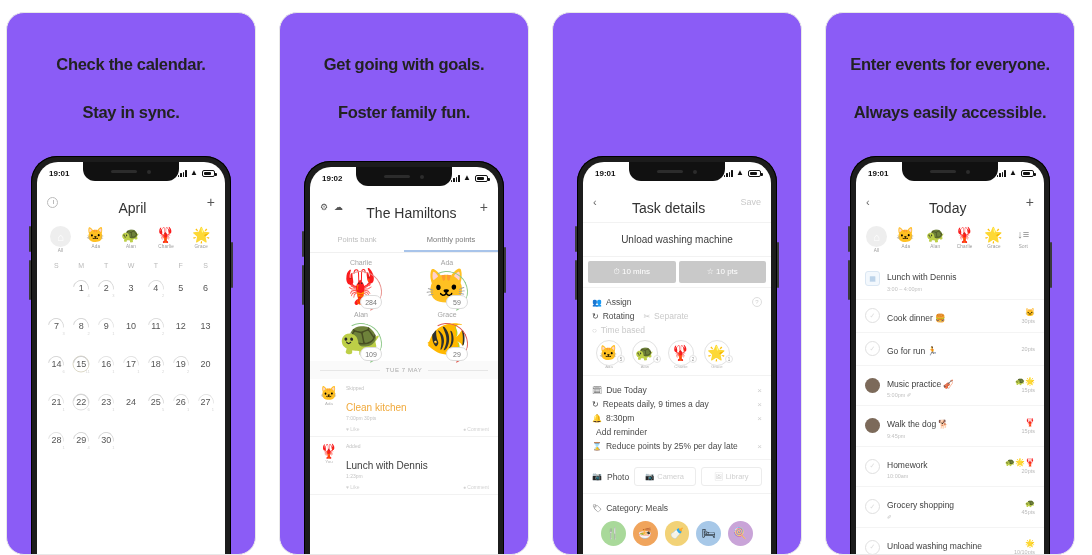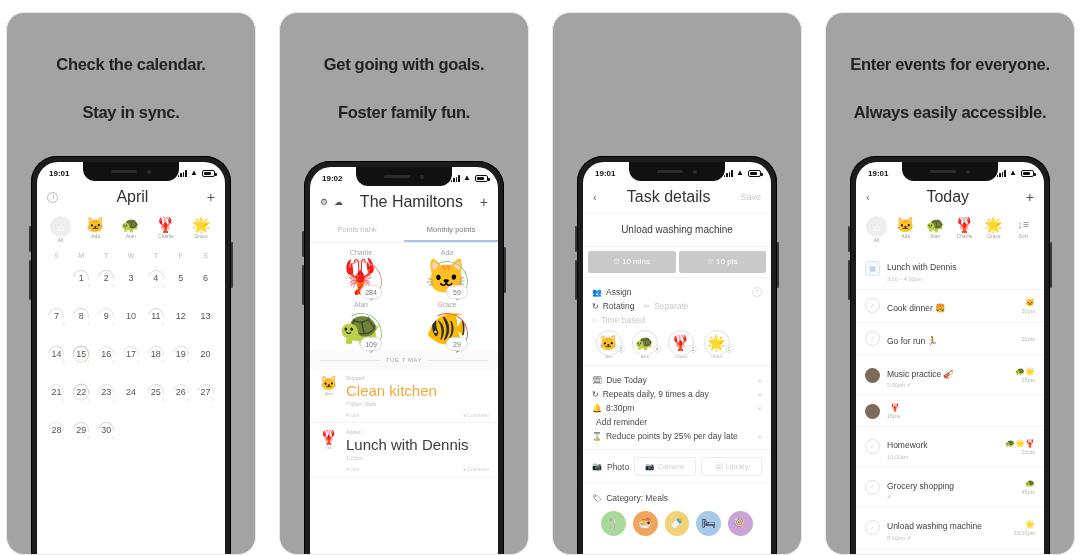--- a/index.html
+++ b/index.html
@@ -8,21 +8,21 @@
     background: #ffffff;
     font-family: "Liberation Sans", sans-serif;
     overflow: hidden;
   }
   .stage { position: relative; width: 1092px; height: 555px; display: flex; gap: 23px; padding-left: 6px; }
 
   .panel {
     position: relative;
     width: 250px; height: 543px;
     margin-top: 12px;
-    background: #a3a3a3;
+    background: #8b5cf6;
     border: 1px solid #e8e8e8;
     border-radius: 18px;
     overflow: hidden;
     flex: 0 0 250px;
   }
 
   .headline {
     text-align: center;
     margin-top: 40px;
     font-size: 16.5px;
@@ -82,21 +82,21 @@
   .wifi::after{ content:"\25B2"; font-size:8px; color:#111; position:absolute; left:0; top:-2px;}
   .batt { width:13px; height:7px; border:1px solid #111; border-radius:2px; position:relative; }
   .batt::before{content:"";position:absolute;left:1px;top:1px;bottom:1px;width:7px;background:#111;border-radius:1px;}
   .batt::after{content:"";position:absolute;right:-2.5px;top:2px;width:1.5px;height:3px;background:#111;border-radius:0 1px 1px 0;}
 
   
   .navbar {
     display:flex; align-items:center; justify-content:space-between;
     padding: 5px 10px 6px; font-size: 9.5px; color:#333;
   }
-  .navbar .title { font-size: 16px; color:#333; }
+  .navbar .title { font-size: 14px; color:#333;margin-top:12px; }
   .nav-left { display:flex; align-items:center; gap:6px; }
   .icon-circle { width:11px;height:11px;border:1px solid #bbb;border-radius:50%; position:relative;}
   .icon-circle::after{content:"";position:absolute;left:4.5px;top:2px;width:1px;height:4px;background:#bbb;}
   .plus { font-size:14px; color:#555; line-height:1; }
   .chev-l { font-size:11px; color:#666; }
   .save { font-size:9px; color:#c9c9c9; }
 
   
   .avatars { display:flex; justify-content:space-around; padding: 4px 6px 6px; }
   .av { display:flex; flex-direction:column; align-items:center; gap:1px; width: 32px;}
@@ -148,21 +148,21 @@
   .daydiv { display:flex; align-items:center; gap:6px; padding: 6px 10px; background:#fafafa; }
   .daydiv .ln { flex:1; height:1px; background:#e6e6e6; }
   .daydiv .t { font-size:6px; color:#a9a9a9; letter-spacing:.6px; }
 
   .feed-item { display:flex; gap:7px; padding:6px 9px 4px; border-bottom:1px solid #f2f2f2; }
   .feed-item .who { display:flex;flex-direction:column;align-items:center;width:20px;}
   .feed-item .who .g { font-size:14px; }
   .feed-item .who .n { font-size:4.4px;color:#b5b5b5;}
   .feed-item .body { flex:1; }
   .feed-item .status { font-size:5px;color:#c2c2c2; }
-  .feed-item .ttl { font-size:15px; color:#3c3c3c; margin-top:1px;}
+  .feed-item .ttl { font-size:10px; color:#3c3c3c; margin-top:11px;}
   .feed-item .ttl.skipped { color:#f0a93b; }
   .feed-item .meta { font-size:5px; color:#c5c5c5; margin-top:2px;}
   .feed-item .acts { display:flex; justify-content:space-between; margin-top:5px; font-size:5px; color:#d2d2d2;}
 
   
   .task-title { text-align:center; font-size:10px; color:#3c3c3c; padding:11px 8px 11px; border-top:1px solid #f2f2f2; border-bottom:1px solid #f2f2f2;}
   .pillrow { display:flex; gap:3px; padding:4px 5px; }
   .pill { flex:1; background:#c9c9c9; color:#fff; font-size:8px; text-align:center; padding:6px 0; border-radius:2px;}
   .sect { padding:7px 9px 6px; border-top:1px solid #f2f2f2; position:relative;}
   .row { display:flex; align-items:center; gap:4px; font-size:8.5px; color:#4a4a4a; padding:2px 0; }
@@ -758,20 +758,21 @@
             <div class="ev">
               <span class="mark photo"></span>
               <span class="txt"><span class="nm">Music practice 🎻</span><span class="tm" style="display: block;">5:00pm ✐</span></span>
               <span class="right">
                 <span class="faces">🐢🌟</span>
                 <span class="pts">15pts</span>
               </span>
             </div>
             <div class="ev">
               <span class="mark photo"></span>
+              <span class="txt"><span class="nm">Walk the dog 🐕</span><span class="tm" style="display: block;">9:45pm</span></span>
               <span class="right">
                 <span class="faces">🦞</span>
                 <span class="pts">15pts</span>
               </span>
             </div>
             <div class="ev">
               <span class="mark">✓</span>
               <span class="txt"><span class="nm">Homework</span><span class="tm" style="display: block;">10:00am</span></span>
               <span class="right">
                 <span class="faces">🐢🌟🦞</span>

